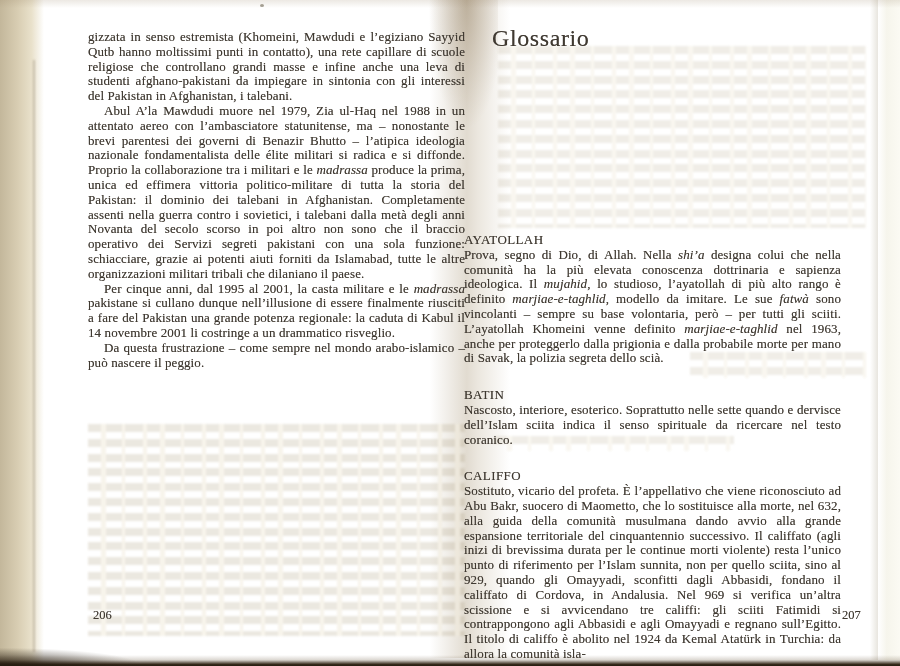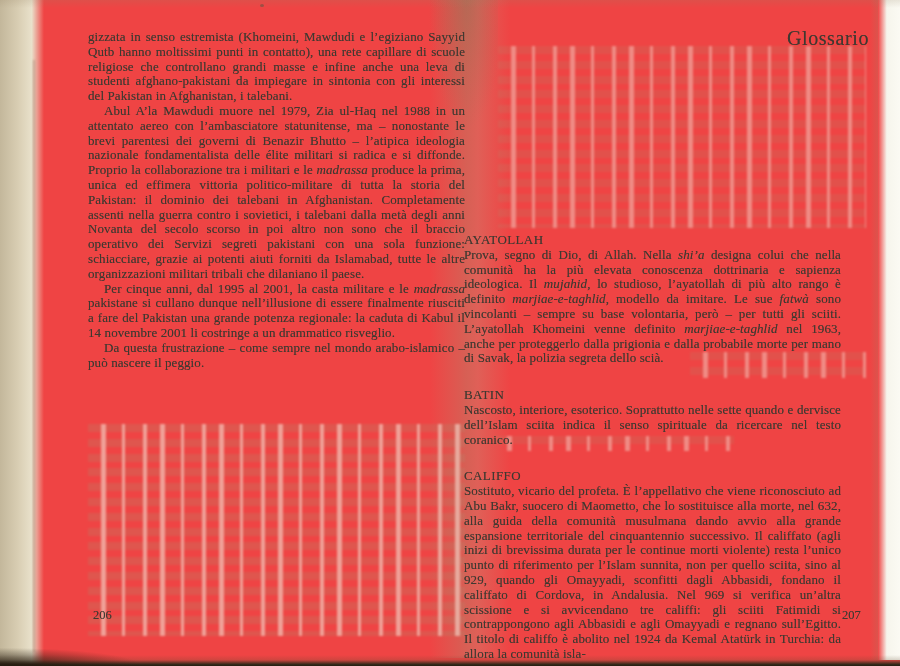--- a/index.html
+++ b/index.html
@@ -1,18 +1,18 @@
 <!DOCTYPE html>
 <html><head>
 <meta charset="utf-8">
 <style>
   html,body{margin:0;padding:0;background:#888;}
   .scan{
     position:relative;width:900px;height:666px;overflow:hidden;
-    background:#ef4444;
+    background:#ffffff;
     font-family:"Liberation Serif","DejaVu Serif",serif;
     color:#3f3931;
   }
   
   .left-edge{position:absolute;left:0;top:0;bottom:0;width:44px;
     background:linear-gradient(90deg,#c3b79b 0%,#d8cdb2 40%,#e9e1cb 72%,rgba(242,236,220,0) 100%);}
   .left-edge-line{position:absolute;left:33px;top:60px;bottom:14px;width:2px;
     background:rgba(128,116,90,.35);filter:blur(1px);}
   .gutter{position:absolute;left:430px;top:0;bottom:8px;width:80px;
     background:linear-gradient(90deg,rgba(214,202,178,0) 0%,rgba(168,150,118,.34) 46%,rgba(184,168,138,.28) 60%,rgba(214,202,178,0) 100%);}
@@ -37,21 +37,21 @@
       repeating-linear-gradient(180deg,rgba(166,151,116,.40) 0 8px,rgba(242,236,220,0) 8px 14.8px);}
   .bleed.light{opacity:.42;}
   
   .textcol{position:absolute;width:377px;font-size:13px;line-height:14.8px;
     text-align:justify;letter-spacing:.1px;
     text-shadow:0 0 .5px rgba(63,57,49,.55);}
   .textcol p{margin:0;}
   .textcol p.indent{text-indent:16px;}
   .textcol em{font-style:italic;font-family:Liberation Serif, serif;}
   .glossary-title{position:absolute;left:492px;top:26px;width:377px;
-    text-align:right;font-size:20px;line-height:24px;font-weight:normal;
+    text-align:left;font-size:24px;line-height:24px;font-weight:normal;
     letter-spacing:.6px;margin:0;text-shadow:0 0 .5px rgba(63,57,49,.55);}
   .term{margin:22px 0 0 0;letter-spacing:.4px;}
   .term.first{margin-top:0;}
   .pagenum{position:absolute;font-size:12.5px;text-shadow:0 0 .5px rgba(63,57,49,.5);}
   .pagenum.left{left:93px;top:608px;text-align:right;}
   .pagenum.right{left:818px;top:608px;margin-left:24px;}
 </style>
 </head>
 <body>
 

